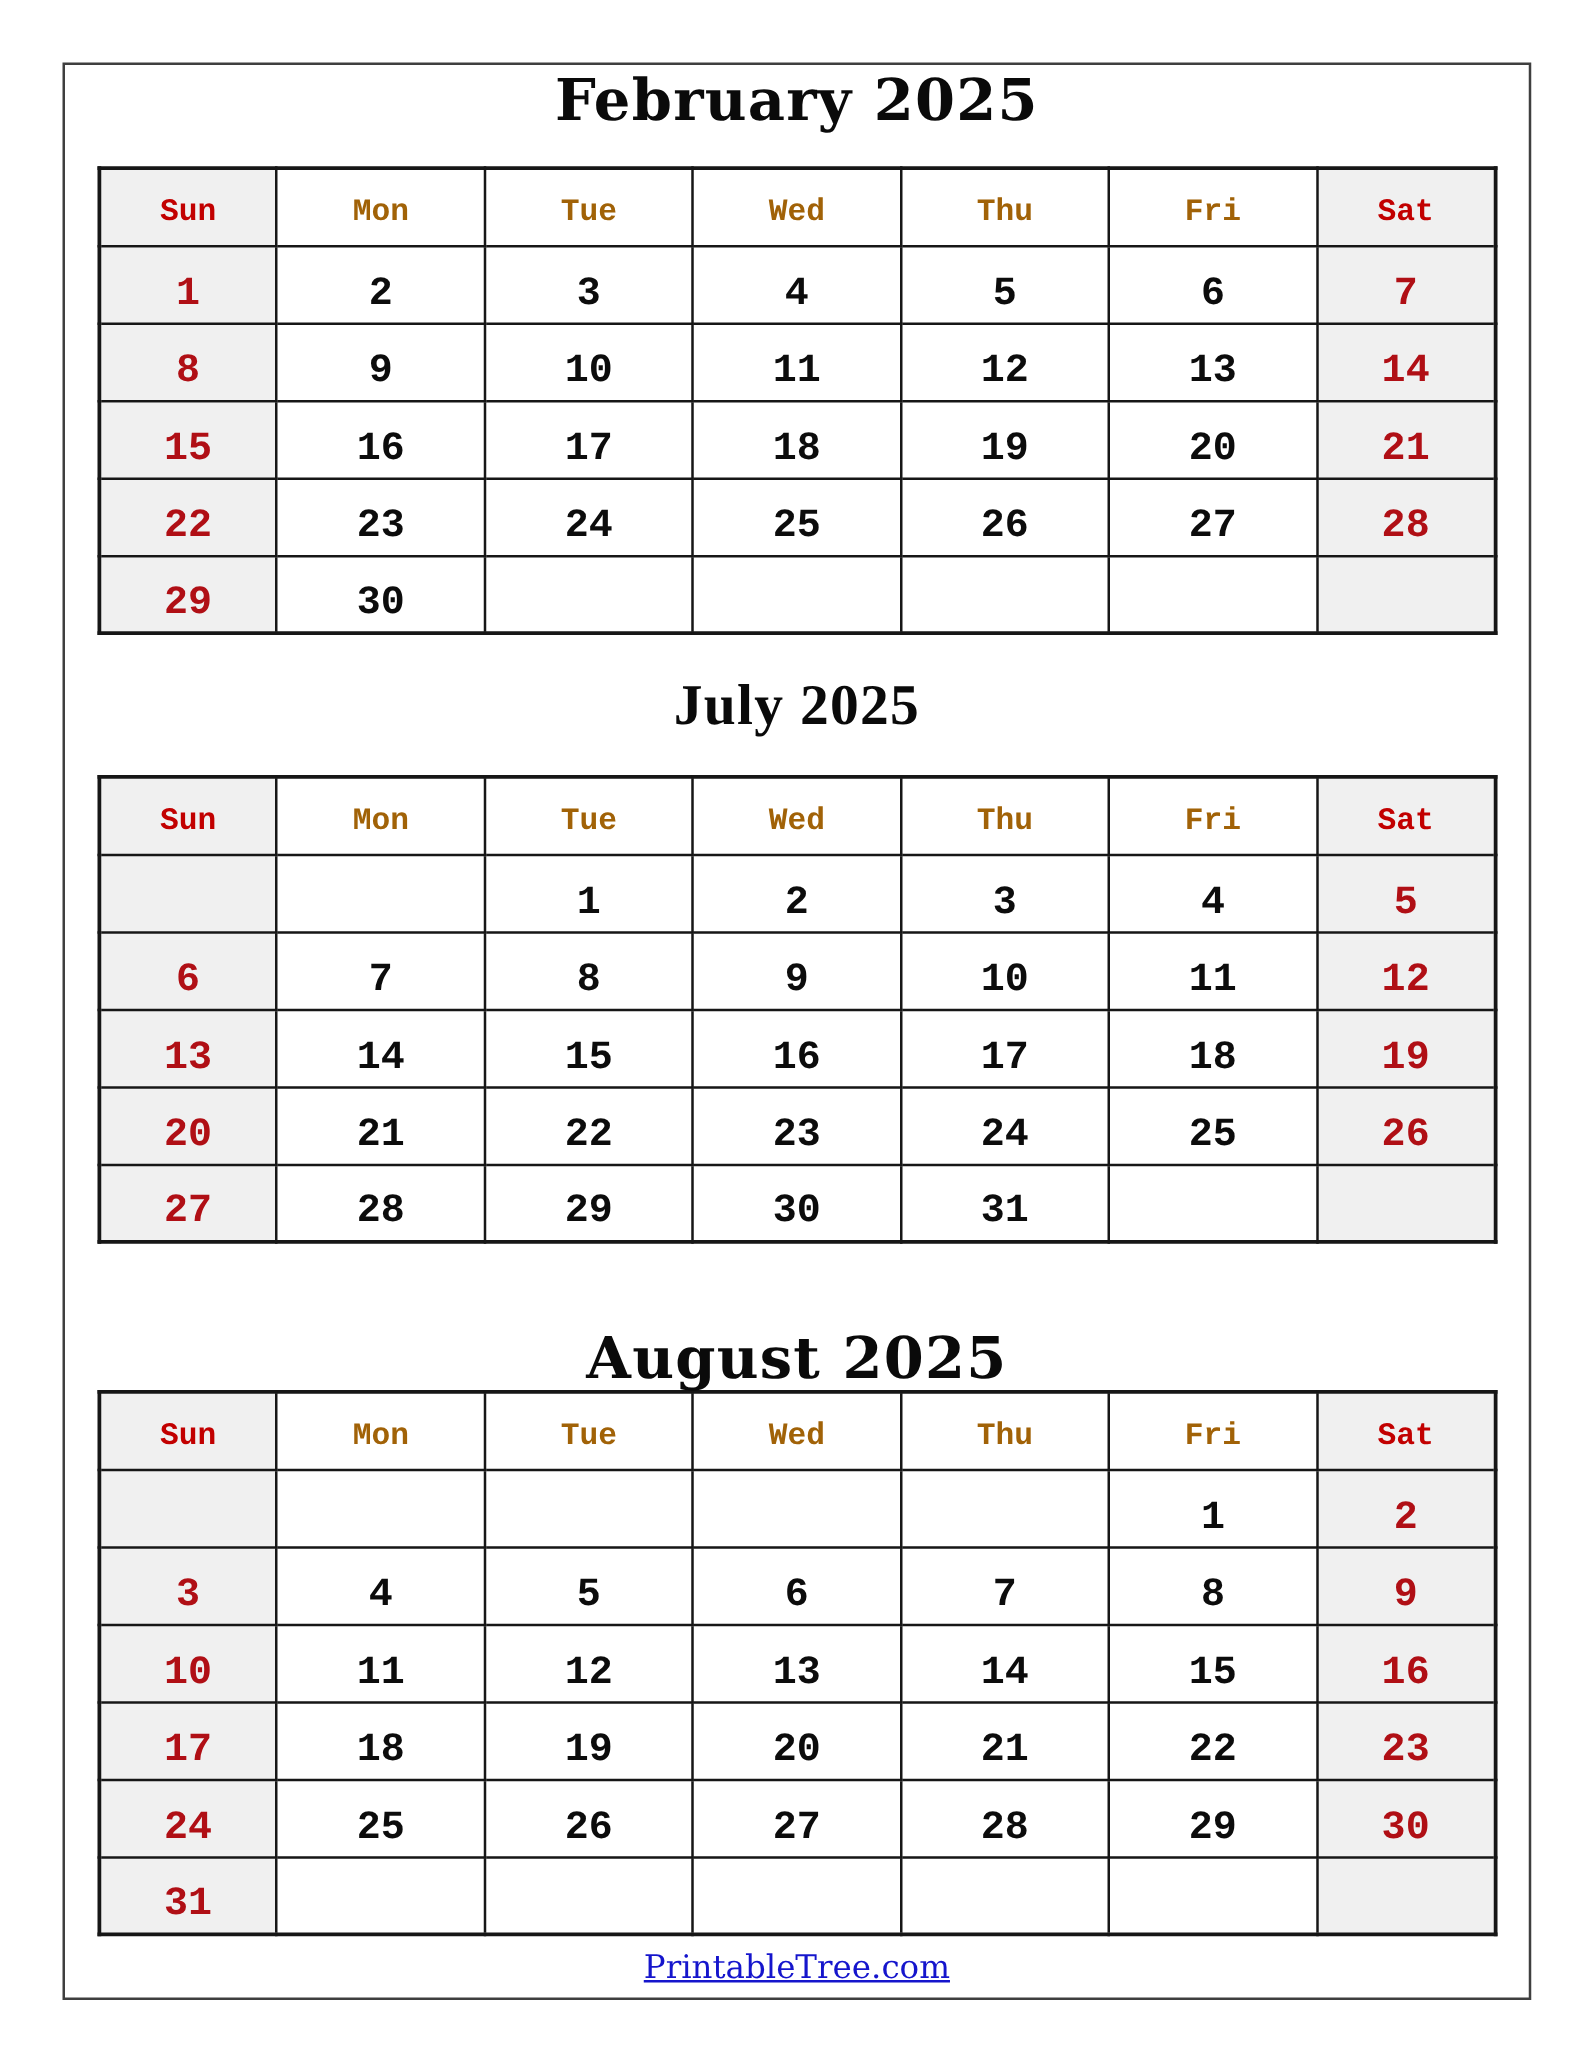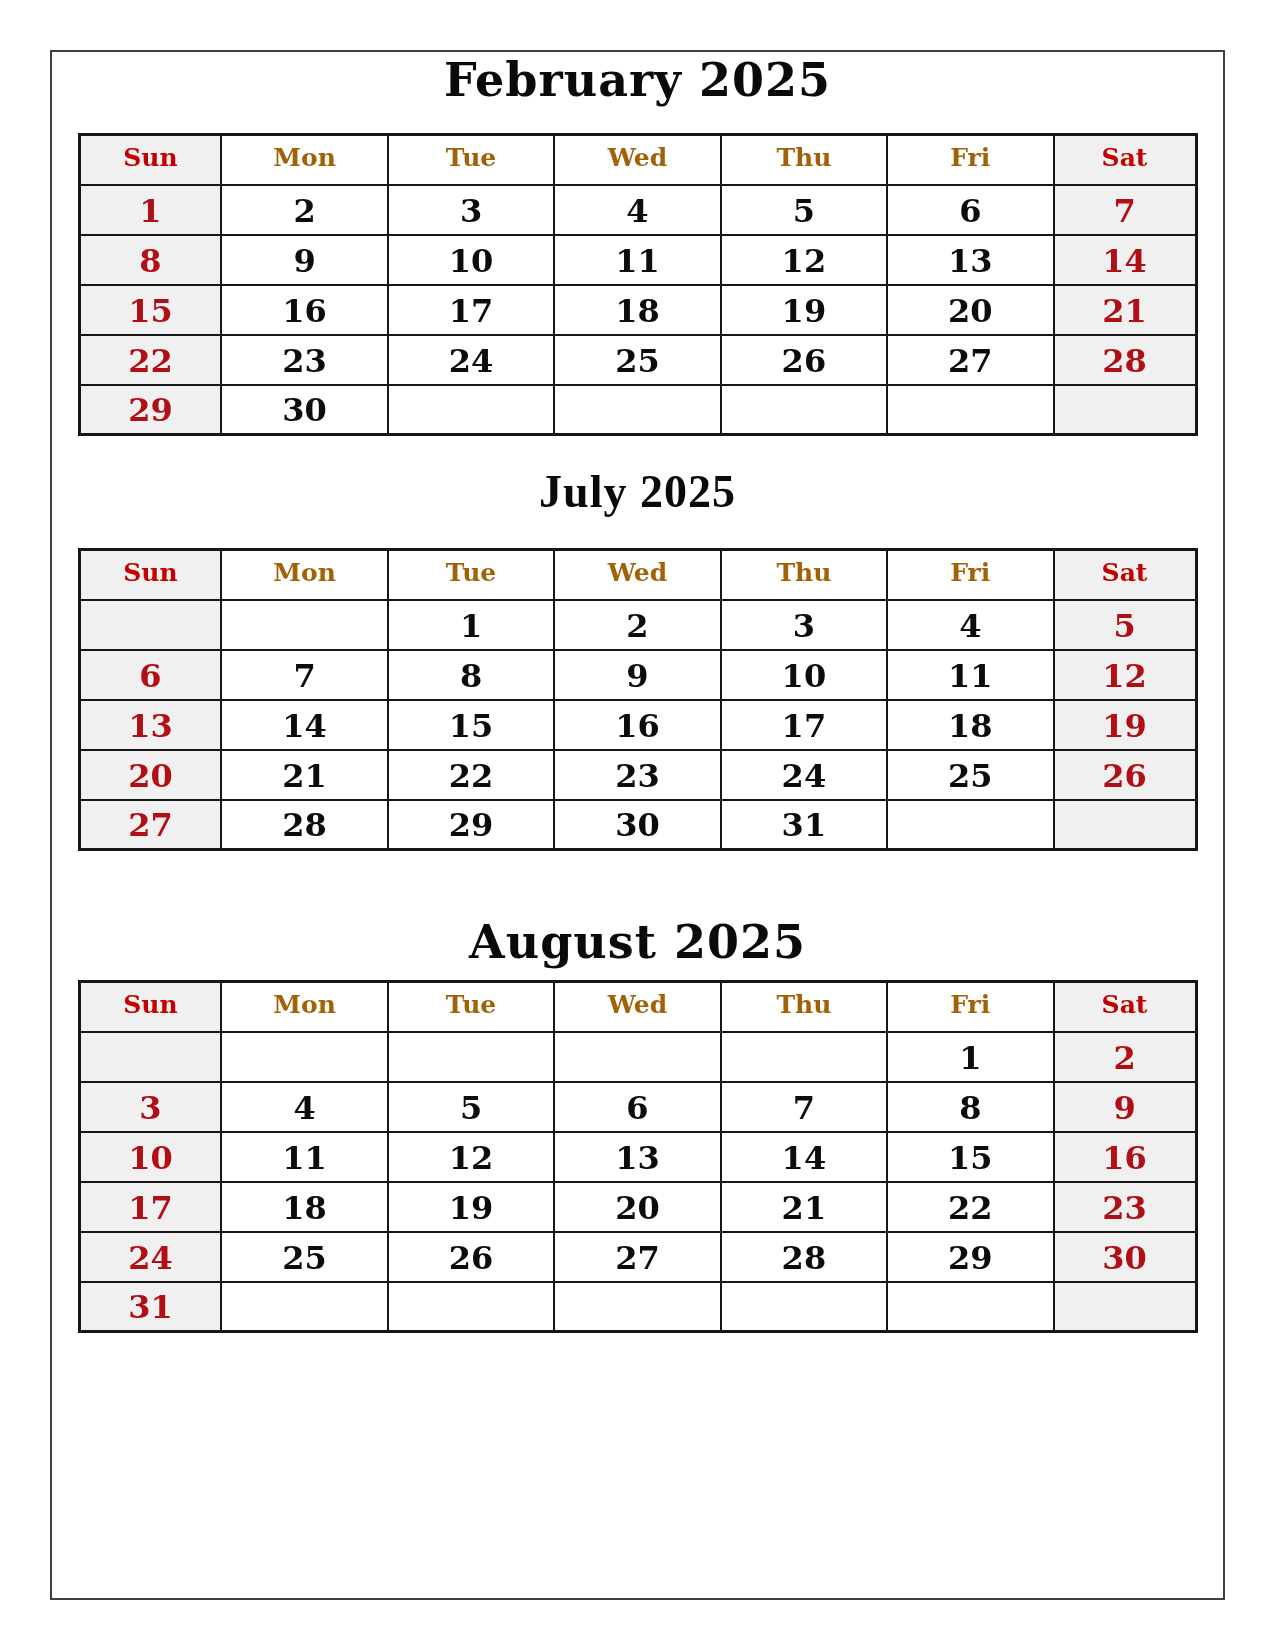--- a/index.html
+++ b/index.html
@@ -29,37 +29,37 @@
   .month-section{display:block;}
   .title-row{
     display:flex;justify-content:center;
     font-size:46px;font-weight:800;
     letter-spacing:1px;
     color:var(--title-ink);
     line-height:1.05;
   }
   .month-section:nth-of-type(1) .title-row{height:77px;align-items:flex-start;padding-top:4px;}
   .month-section:nth-of-type(2) .title-row{height:112px;align-items:center;font-family:Liberation Serif, serif;}
-  .month-section:nth-of-type(3) .title-row{height:115px;align-items:flex-end;padding-bottom:14px;}
+  .month-section:nth-of-type(3) .title-row{height:115px;align-items:flex-end;padding-bottom:2px;}
   table.cal{
     width:1120px;margin:0 auto;
     border-collapse:collapse;table-layout:fixed;
     border:3px solid var(--grid);
   }
   col.col-weekend{width:12.75%;}
   col.col-weekday{width:14.9%;}
   .cal th,.cal td{
     border:2px solid var(--grid);
     text-align:center;
     vertical-align:bottom;
     box-sizing:border-box;
     overflow:hidden;
     background:#ffffff;
   }
-  .cal tr{height:50px;}
+  .cal tr{height:62px;font-family:Liberation Mono, monospace;}
   .cal th{
     font-size:25px;font-weight:bold;color:#a16207;
     padding:0 0 12px 0;
   }
   .cal td{
     font-size:32px;font-weight:bold;color:#0c0c0c;
     padding:0 0 7px 0;
     line-height:1;
   }
   .cal th.weekend{background:var(--weekend-bg);color:var(--header-red);}
@@ -299,13 +299,16 @@
               <td></td>
               <td></td>
               <td></td>
               <td></td>
               <td class="weekend"></td>
             </tr>
           </tbody>
         </table>
       </section>
     </div>
+  <div class="footer">
+    <a>PrintableTree.com</a>
+  </div>
 </div>
 
 </body></html>

